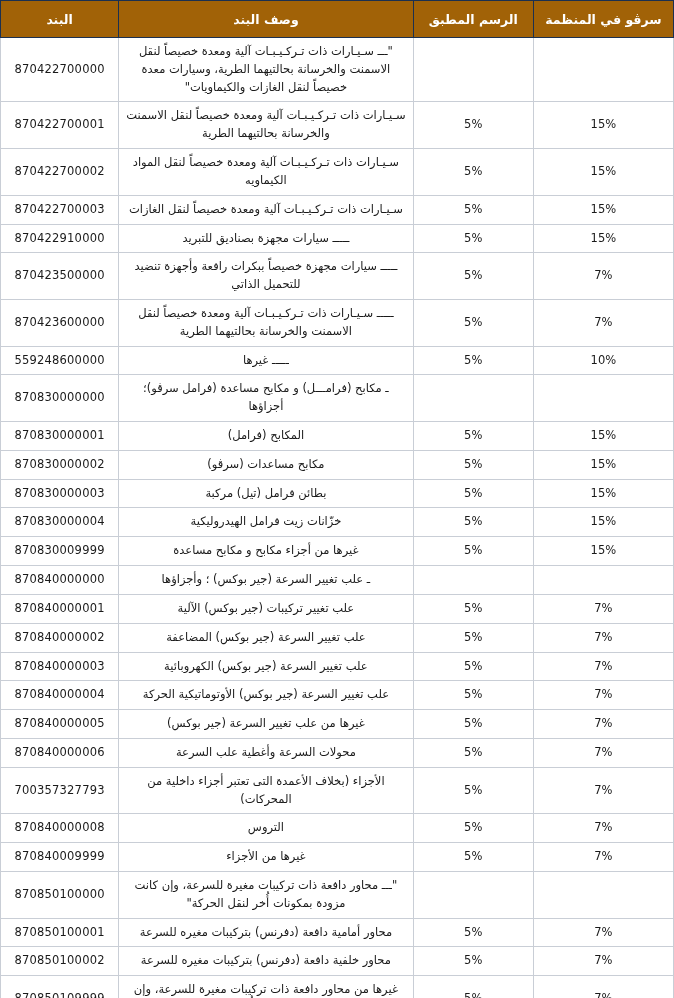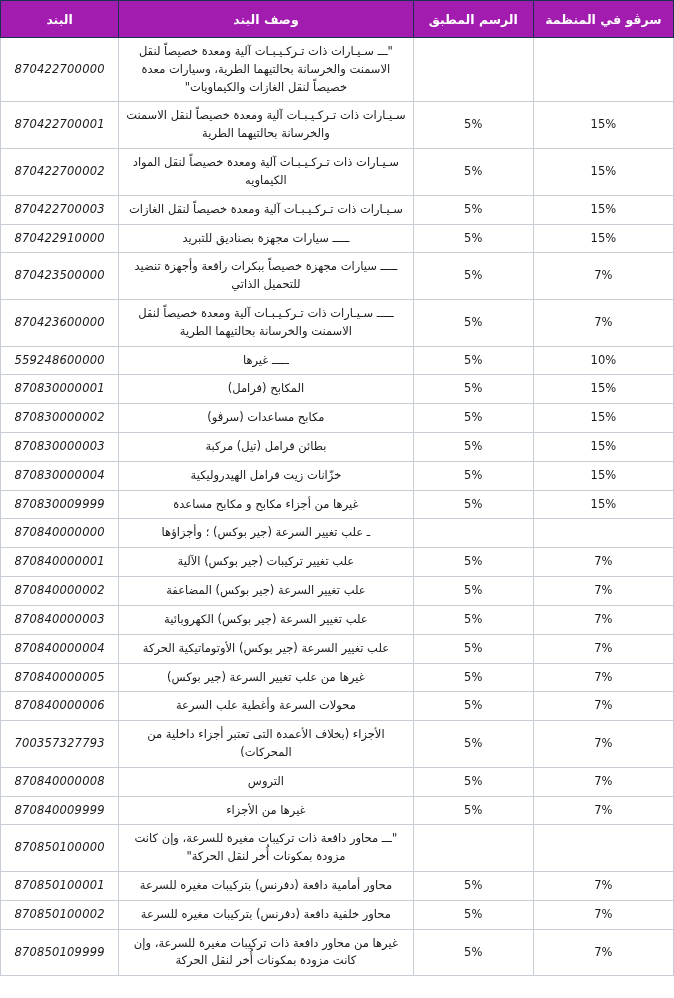--- a/index.html
+++ b/index.html
@@ -11,21 +11,21 @@
     width: 674px;
     font-family: "DejaVu Sans", "Liberation Sans", sans-serif;
     color: #1a1a1a;
   }
   .tariff-table {
     width: 674px;
     border-collapse: collapse;
     table-layout: fixed;
   }
   .tariff-table thead th {
-    background: #a21caf;
+    background: #a16207;
     color: #ffffff;
     font-size: 12.5px;
     font-weight: bold;
     padding: 8px 4px;
     border: 1px solid #1b3050;
     text-align: center;
     vertical-align: middle;
     height: 20px;
   }
   .tariff-table td {
@@ -49,21 +49,20 @@
   }
   td.cell-desc {
     text-align: center;
     direction: rtl;
   }
   td.cell-code {
     text-align: center;
     direction: ltr;
     font-size: 11.5px;
     letter-spacing: 0.2px;
-    font-style: italic;
   }
 </style>
 </head>
 <body>
 
 <table class="tariff-table">
   <colgroup>
     <col class="col-ceiling">
     <col class="col-duty">
     <col class="col-desc">
@@ -120,20 +119,26 @@
         <td class="cell-desc">ـــــ سـيـارات ذات تـركـيـبـات آلية ومعدة خصيصاً لنقل الاسمنت والخرسانة بحالتيهما الطرية</td>
         <td class="cell-code">870423600000</td>
       </tr>
       <tr>
         <td class="cell-ceiling">10%</td>
         <td class="cell-duty">5%</td>
         <td class="cell-desc">ـــــ غيرها</td>
         <td class="cell-code">559248600000</td>
       </tr>
       <tr>
+        <td class="cell-ceiling"></td>
+        <td class="cell-duty"></td>
+        <td class="cell-desc">ـ مكابح (فرامـــل) و مكابح مساعدة (فرامل سرڤو)؛ أجزاؤها</td>
+        <td class="cell-code">870830000000</td>
+      </tr>
+      <tr>
         <td class="cell-ceiling">15%</td>
         <td class="cell-duty">5%</td>
         <td class="cell-desc">المكابح (فرامل)</td>
         <td class="cell-code">870830000001</td>
       </tr>
       <tr>
         <td class="cell-ceiling">15%</td>
         <td class="cell-duty">5%</td>
         <td class="cell-desc">مكابح مساعدات (سرڤو)</td>
         <td class="cell-code">870830000002</td>

